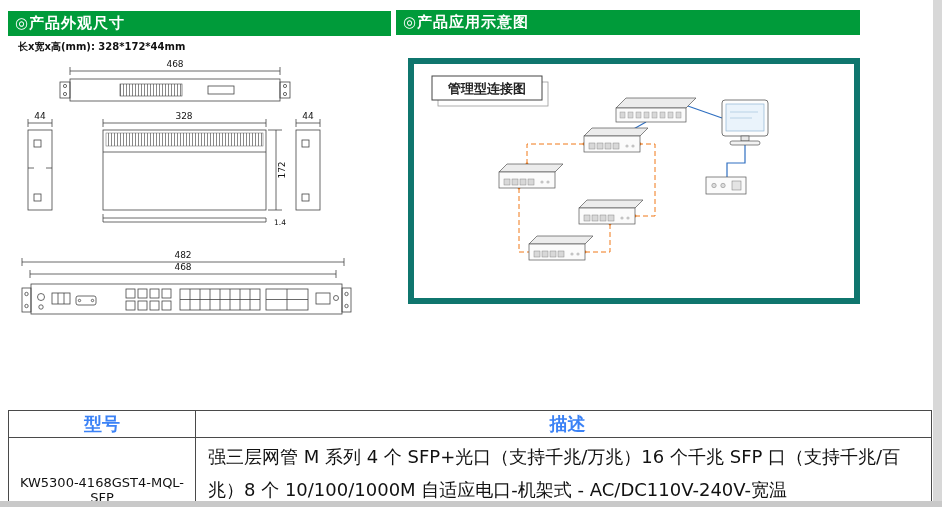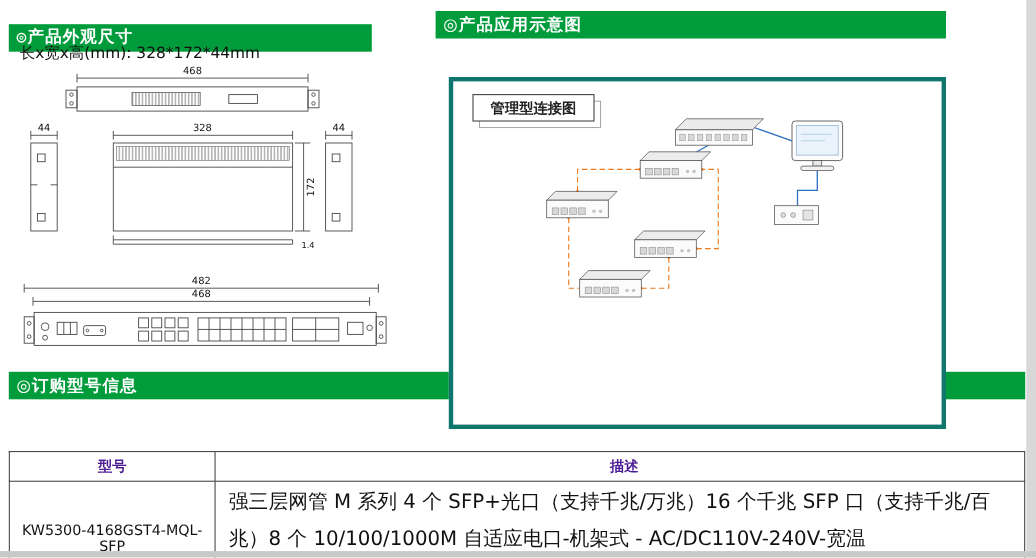--- a/index.html
+++ b/index.html
@@ -6,39 +6,39 @@
   .page{
     position:relative;width:942px;height:507px;background:#ffffff;overflow:hidden;
     font-family:"DejaVu Sans","Liberation Sans",sans-serif;color:#111;
   }
   
   .section-bar{
     position:absolute;height:25px;background:#009b3a;color:#ffffff;
     font-weight:bold;font-size:15px;line-height:25px;padding-left:7px;
     box-sizing:border-box;letter-spacing:1px;white-space:nowrap;
   }
-  #bar-appearance{left:8px;top:22px;width:330px;font-family:Liberation Mono, monospace;}
+  #bar-appearance{left:8px;top:11px;width:383px;}
   #bar-application{left:396px;top:10px;width:464px;}
   #bar-ordering{left:8px;top:338px;width:924px;}
 
-  .dim-note{position:absolute;left:18px;top:40px;font-size:14px;font-weight:normal;color:#111;}
+  .dim-note{position:absolute;left:18px;top:40px;font-size:10px;font-weight:bold;color:#111;}
 
   .drawings{position:absolute;left:8px;top:56px;}
 
   .diagram-box{
-    position:absolute;left:408px;top:70px;width:452px;height:320px;
-    border:4px solid #0f766e;background:#ffffff;box-sizing:border-box;
+    position:absolute;left:408px;top:58px;width:452px;height:246px;
+    border:6px solid #0f766e;background:#ffffff;box-sizing:border-box;
   }
 
   .order-table{
     position:absolute;left:8px;top:410px;width:924px;
     border-collapse:collapse;table-layout:fixed;background:#fff;font-size:13px;
   }
   .order-table th,.order-table td{border:1px solid #4a4a4a;box-sizing:border-box;}
-  .order-table th{height:27px;color:#4c1d95;font-size:13px;font-weight:bold;}
+  .order-table th{height:27px;color:#3b82f6;font-size:18px;font-weight:bold;}
   .col-model{width:187px;}
   th.model-h{text-align:center;}
   th.desc-h{text-align:center;padding-left:9px;}
   td.model-cell{height:67px;text-align:center;font-weight:normal;font-size:13px;}
   td.desc-cell{padding:2px 12px;line-height:33px;font-size:18px;vertical-align:middle;}
 
   .edge-right{position:absolute;left:933px;top:0;width:9px;height:507px;background:#d8d8d8;}
   .edge-bottom{position:absolute;left:0;top:501px;width:942px;height:6px;background:#c9c9c9;}
 
   svg text{font-family:"DejaVu Sans","Liberation Sans",sans-serif;}
@@ -46,23 +46,20 @@
 </head>
 <body>
 
 <div class="page">
 
   <div class="section-bar" id="bar-appearance">
     <span>◎产品外观尺寸</span>
   </div>
   <div class="section-bar" id="bar-application">
     <span>◎产品应用示意图</span>
-  </div>
-  <div class="section-bar" id="bar-ordering">
-    <span>◎订购型号信息</span>
   </div>
 
   <div class="dim-note">长x宽x高(mm): 328*172*44mm</div>
 
   <svg class="drawings" width="382" height="278" viewBox="0 0 382 278">
     <defs>
       <pattern id="vlines" width="3" height="14" patternUnits="userSpaceOnUse">
         <path d="M1.5,0 V14" stroke="#555" stroke-width="0.7"></path>
       </pattern>
     </defs>

